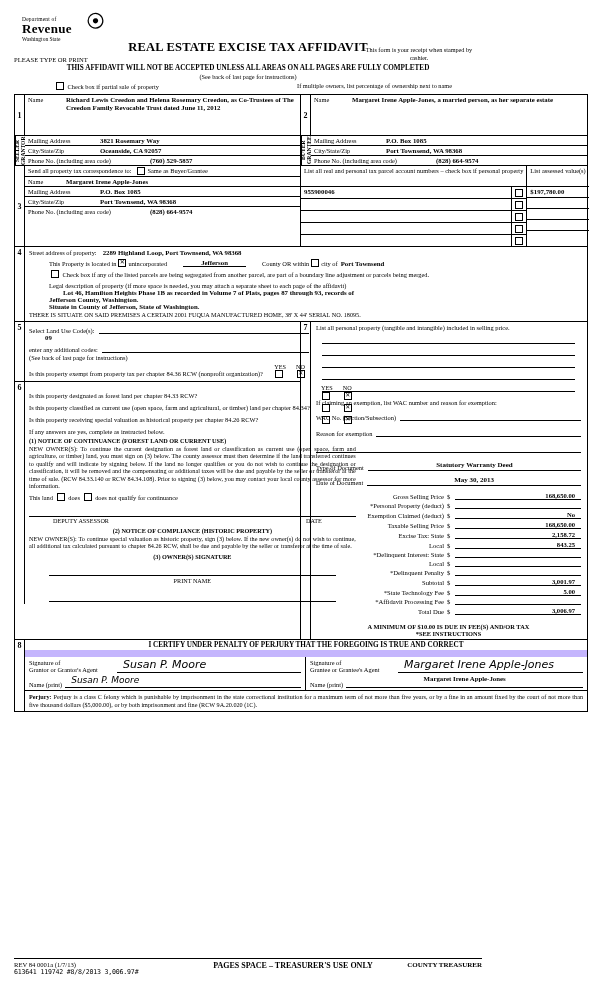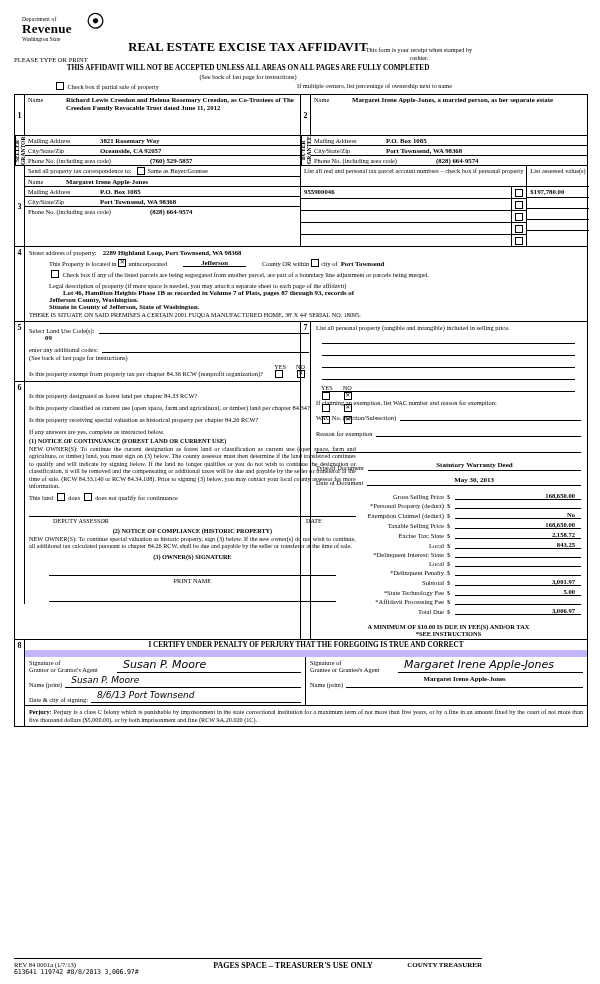--- a/index.html
+++ b/index.html
@@ -450,26 +450,20 @@
               <div class="sigline" style="flex:1;">
                 <span class="sigtext">Susan P. Moore</span>
               </div>
             </div>
             <div style="display:flex;align-items:flex-end;margin-top:3px;">
               <span class="lbl">Name (print)</span>
               <div class="sigline" style="flex:1;margin-left:3px;">
                 <span class="sigtext2">Susan P. Moore</span>
               </div>
             </div>
-            <div style="display:flex;align-items:flex-end;margin-top:3px;">
-              <span class="lbl">Date &amp; city of signing:</span>
-              <div class="sigline" style="flex:1;margin-left:3px;">
-                <span class="sigtext2">8/6/13 Port Townsend</span>
-              </div>
-            </div>
           </div>
           <div style="width:281px;box-sizing:border-box;padding:2px 4px;">
             <div style="display:flex;align-items:flex-end;">
               <div class="lbl" style="width:88px;line-height:1.15;">Signature of<br>Grantee or Grantee's Agent</div>
               <div class="sigline" style="flex:1;">
                 <span class="sigtext">Margaret Irene Apple-Jones</span>
               </div>
             </div>
             <div style="display:flex;align-items:flex-end;margin-top:3px;">
               <span class="lbl">Name (print)</span>

